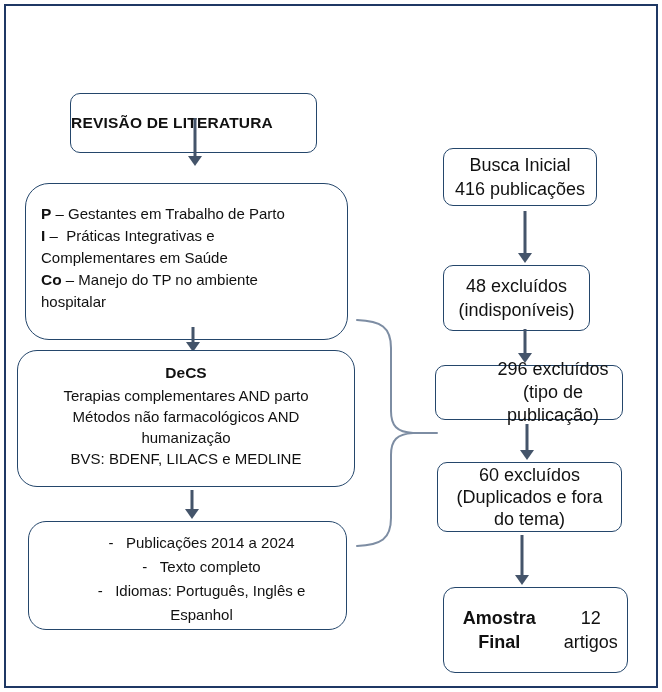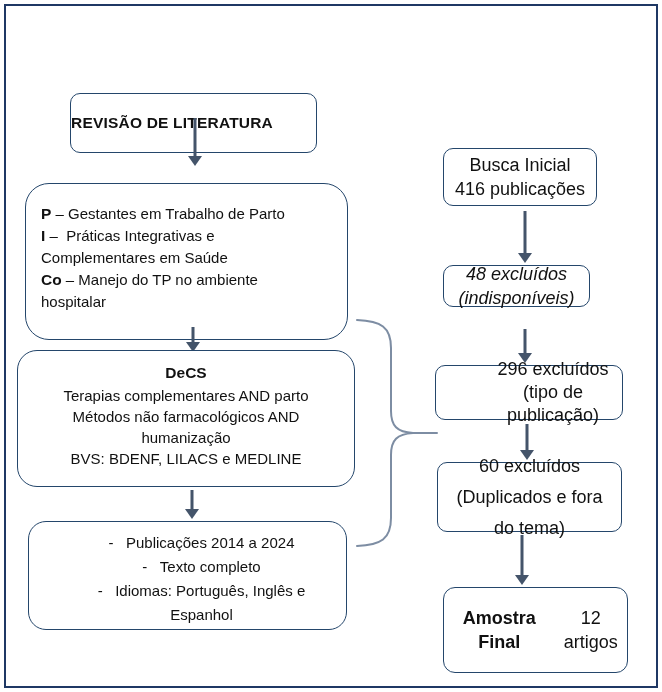--- a/index.html
+++ b/index.html
@@ -67,23 +67,23 @@
   }
   .rbox {
     display: flex; align-items: center; justify-content: center;
     text-align: center;
     white-space: pre-line;
     border-radius: 10px;
     font-size: 18px;
     line-height: 24px;
   }
   .rbox-1 { left: 443px; top: 148px; width: 154px; height: 58px; }
-  .rbox-2 { left: 443px; top: 265px; width: 147px; height: 42px; font-style: italic; }
+  .rbox-2 { left: 443px; top: 265px; width: 147px; height: 66px; }
   .rbox-3 { left: 435px; top: 365px; width: 188px; height: 55px; line-height: 23px; padding-left: 48px; }
-  .rbox-4 { left: 437px; top: 462px; width: 185px; height: 70px; line-height: 31px; }
+  .rbox-4 { left: 437px; top: 462px; width: 185px; height: 70px; line-height: 22px; }
   .final-box {
     left: 443px; top: 587px; width: 185px; height: 86px;
     border-radius: 12px;
   }
   .final-title { font-weight: bold; }
   .arrow {
     position: absolute;
     width: 18px;
     pointer-events: none;
   }

